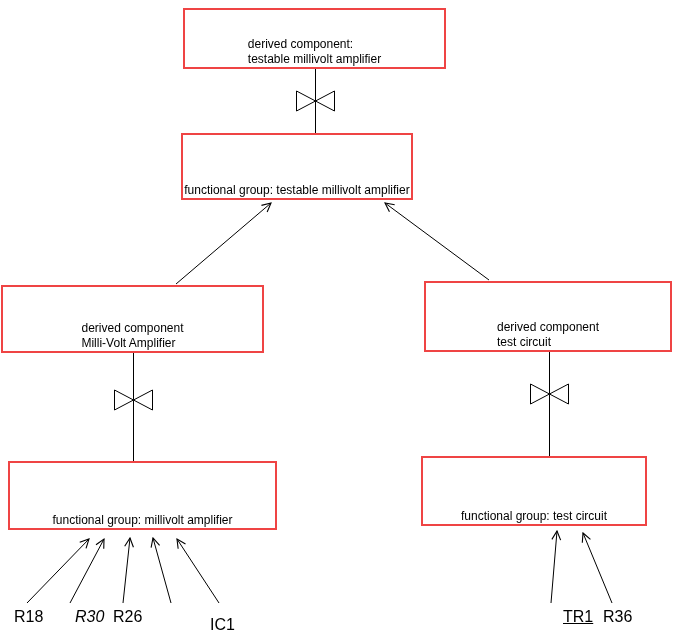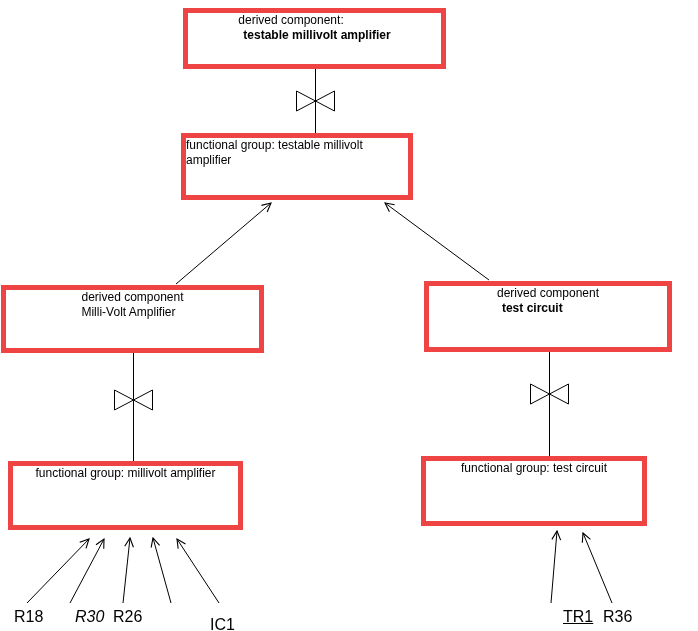--- a/index.html
+++ b/index.html
@@ -8,40 +8,40 @@
     width:698px;height:631px;
     background:#ffffff;
     font-family:"Liberation Sans", sans-serif;
     font-size:12px;
     color:#000000;
     overflow:hidden;
   }
   #wires{position:absolute;left:0;top:0;width:698px;height:631px;}
   .box{
     position:absolute;
-    border:5px solid #ef4444;
+    border:2px solid #ef4444;
     background:#ffffff;
     display:flex;
-    align-items:flex-start;
+    align-items:flex-end;
     justify-content:center;
     box-sizing:border-box;
   }
   .box .lines{text-align:left;line-height:15px;}
-  .indent{margin-left:5px;font-weight:bold;}
+  .indent{}
   .leaf{
     position:absolute;
     font-size:16px;
     white-space:nowrap;
   }
   
   #top-box{left:183px;top:8px;width:263px;height:61px;}
   #fg-testable{left:181px;top:133px;width:232px;height:67px;}
   #dc-millivolt{left:1px;top:285px;width:263px;height:68px;}
   #dc-test{left:424px;top:281px;width:248px;height:71px;}
-  #fg-millivolt{left:8px;top:461px;width:235px;height:69px;}
+  #fg-millivolt{left:8px;top:461px;width:269px;height:69px;}
   #fg-test{left:421px;top:456px;width:226px;height:70px;}
 </style>
 </head>
 <body>
 
 <div id="canvas">
 
   <svg id="wires" viewBox="0 0 698 631" xmlns="http://www.w3.org/2000/svg">
     <defs>
       <marker id="arrow" viewBox="0 0 10 10" refX="9" refY="5" markerWidth="11" markerHeight="11" orient="auto">

